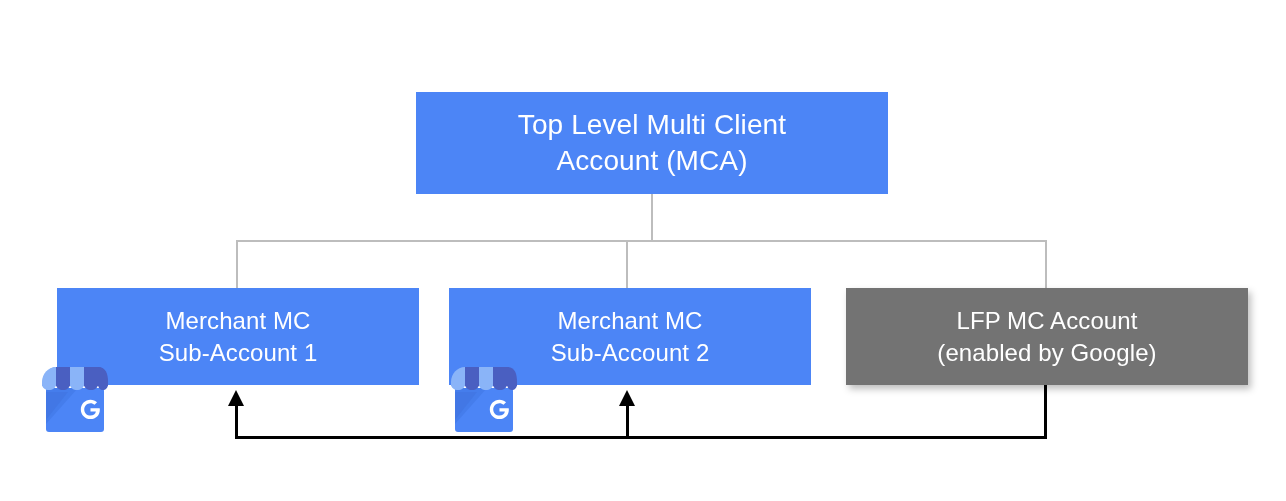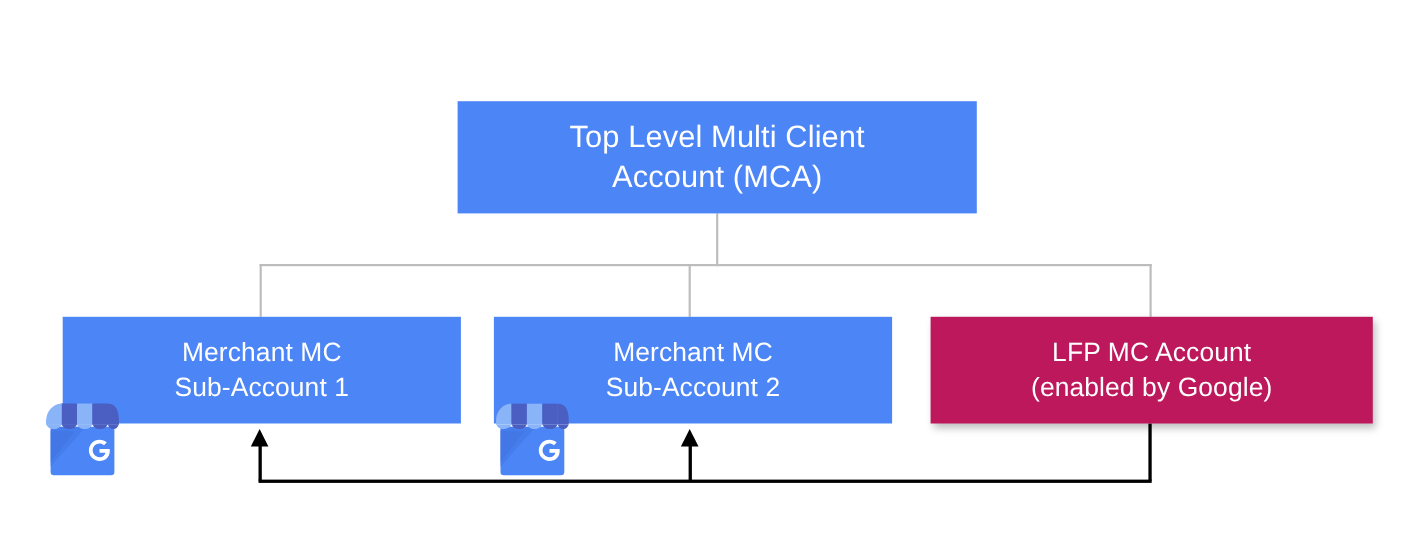--- a/index.html
+++ b/index.html
@@ -61,21 +61,21 @@
     width: 362px;
     height: 97px;
     background: #4c85f6;
     font-size: 24px;
   }
   #node-lfp {
     left: 846px;
     top: 288px;
     width: 402px;
     height: 97px;
-    background: #be185d;
+    background: #737373;
     font-size: 24px;
     box-shadow: 3px 4px 7px rgba(0,0,0,0.26);
     justify-content: center;
   }
 
   
   .conn {
     position: absolute;
     background: #bdbdbd;
   }

